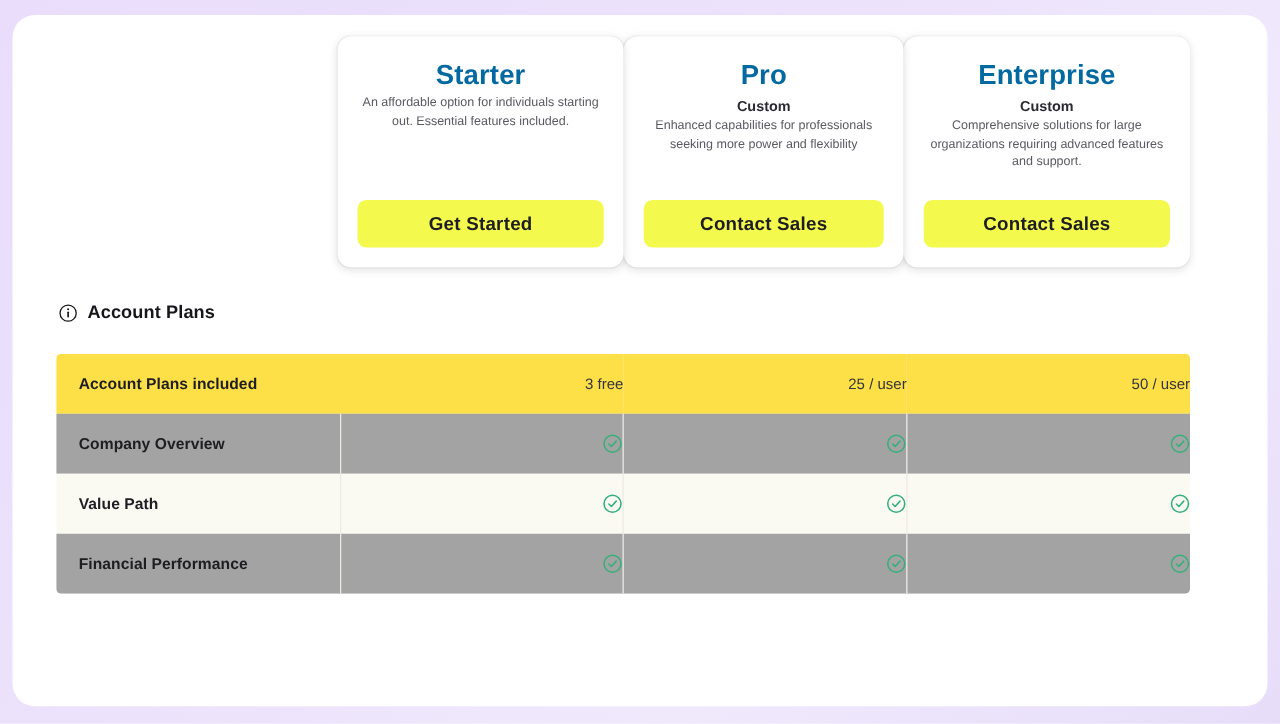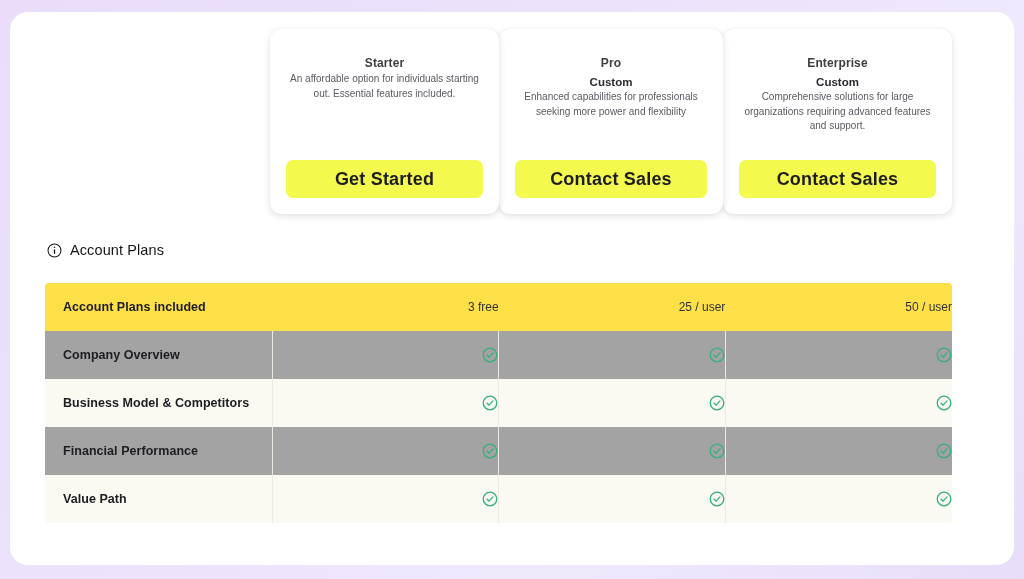--- a/index.html
+++ b/index.html
@@ -46,26 +46,25 @@
     text-align: center;
     display: flex;
     flex-direction: column;
   }
 
   .plan-card.starter    { left: 260px; width: 229px; height: 185px; z-index: 3; }
   .plan-card.pro        { left: 489px; width: 224px; height: 185px; z-index: 2; }
   .plan-card.enterprise { left: 713px; width: 229px; height: 185px; z-index: 1; }
 
   .plan-name {
-    font-size: 12px;
-    font-weight: 700;
-    color: #404040;
+    font-size: 22px;
+    font-weight: 700;
+    color: #0369a1;
     letter-spacing: 0.1px;
     line-height: 1.5;
-    margin-top: 11px;
   }
 
   .plan-price {
     font-size: 11.5px;
     font-weight: 700;
     color: #2a2a30;
     margin-top: 2px;
     line-height: 1.4;
   }
 
@@ -79,21 +78,21 @@
   }
 
   .plan-cta {
     margin-top: auto;
     display: block;
     width: 100%;
     border: none;
     background: #f4fa4d;
     color: #1d1d22;
     font-family: inherit;
-    font-size: 18px;
+    font-size: 15px;
     font-weight: 700;
     letter-spacing: 0.2px;
     height: 38px;
     border-radius: 7px;
     cursor: pointer;
   }
 
   
   .section-head {
     position: absolute;
@@ -107,21 +106,21 @@
   .info-icon {
     width: 15px;
     height: 15px;
     flex: 0 0 15px;
     display: block;
     cursor: pointer;
   }
 
   .section-title {
     font-size: 14.5px;
-    font-weight: 400;
+    font-weight: 700;
     color: #16161a;
     letter-spacing: 0.1px;
   }
 
   
   .compare {
     position: absolute;
     left: 35px;
     top: 271px;
     width: 907px;
@@ -240,42 +239,43 @@
             </svg>
         </td>
         <td class="plan-cell">
           <svg class="check-icon" viewBox="0 0 16 16">
               <circle cx="8" cy="8" r="6.8" fill="none" stroke="#34b07a" stroke-width="1.25"></circle>
               <path d="M5.1 8.2 L7.1 10.2 L11 5.9" fill="none" stroke="#34b07a" stroke-width="1.25" stroke-linecap="round" stroke-linejoin="round"></path>
             </svg>
         </td>
       </tr>
 
+
+
       <tr class="body-row stripe-tint">
-        <td class="feature-label">Business Model &amp; Competitors</td>
+        <td class="feature-label">Value Path</td>
         <td class="plan-cell">
           <svg class="check-icon" viewBox="0 0 16 16">
               <circle cx="8" cy="8" r="6.8" fill="none" stroke="#34b07a" stroke-width="1.25"></circle>
               <path d="M5.1 8.2 L7.1 10.2 L11 5.9" fill="none" stroke="#34b07a" stroke-width="1.25" stroke-linecap="round" stroke-linejoin="round"></path>
             </svg>
         </td>
         <td class="plan-cell">
           <svg class="check-icon" viewBox="0 0 16 16">
               <circle cx="8" cy="8" r="6.8" fill="none" stroke="#34b07a" stroke-width="1.25"></circle>
               <path d="M5.1 8.2 L7.1 10.2 L11 5.9" fill="none" stroke="#34b07a" stroke-width="1.25" stroke-linecap="round" stroke-linejoin="round"></path>
             </svg>
         </td>
         <td class="plan-cell">
           <svg class="check-icon" viewBox="0 0 16 16">
               <circle cx="8" cy="8" r="6.8" fill="none" stroke="#34b07a" stroke-width="1.25"></circle>
               <path d="M5.1 8.2 L7.1 10.2 L11 5.9" fill="none" stroke="#34b07a" stroke-width="1.25" stroke-linecap="round" stroke-linejoin="round"></path>
             </svg>
         </td>
       </tr>
-
 
       <tr class="body-row stripe-light">
         <td class="feature-label">Financial Performance</td>
         <td class="plan-cell">
           <svg class="check-icon" viewBox="0 0 16 16">
               <circle cx="8" cy="8" r="6.8" fill="none" stroke="#34b07a" stroke-width="1.25"></circle>
               <path d="M5.1 8.2 L7.1 10.2 L11 5.9" fill="none" stroke="#34b07a" stroke-width="1.25" stroke-linecap="round" stroke-linejoin="round"></path>
             </svg>
         </td>
         <td class="plan-cell">
@@ -285,38 +285,16 @@
             </svg>
         </td>
         <td class="plan-cell">
           <svg class="check-icon" viewBox="0 0 16 16">
               <circle cx="8" cy="8" r="6.8" fill="none" stroke="#34b07a" stroke-width="1.25"></circle>
               <path d="M5.1 8.2 L7.1 10.2 L11 5.9" fill="none" stroke="#34b07a" stroke-width="1.25" stroke-linecap="round" stroke-linejoin="round"></path>
             </svg>
         </td>
       </tr>
 
-      <tr class="body-row stripe-tint">
-        <td class="feature-label">Value Path</td>
-        <td class="plan-cell">
-          <svg class="check-icon" viewBox="0 0 16 16">
-              <circle cx="8" cy="8" r="6.8" fill="none" stroke="#34b07a" stroke-width="1.25"></circle>
-              <path d="M5.1 8.2 L7.1 10.2 L11 5.9" fill="none" stroke="#34b07a" stroke-width="1.25" stroke-linecap="round" stroke-linejoin="round"></path>
-            </svg>
-        </td>
-        <td class="plan-cell">
-          <svg class="check-icon" viewBox="0 0 16 16">
-              <circle cx="8" cy="8" r="6.8" fill="none" stroke="#34b07a" stroke-width="1.25"></circle>
-              <path d="M5.1 8.2 L7.1 10.2 L11 5.9" fill="none" stroke="#34b07a" stroke-width="1.25" stroke-linecap="round" stroke-linejoin="round"></path>
-            </svg>
-        </td>
-        <td class="plan-cell">
-          <svg class="check-icon" viewBox="0 0 16 16">
-              <circle cx="8" cy="8" r="6.8" fill="none" stroke="#34b07a" stroke-width="1.25"></circle>
-              <path d="M5.1 8.2 L7.1 10.2 L11 5.9" fill="none" stroke="#34b07a" stroke-width="1.25" stroke-linecap="round" stroke-linejoin="round"></path>
-            </svg>
-        </td>
-      </tr>
-
     </tbody>
   </table>
 
 </div>
 
 </body></html>

